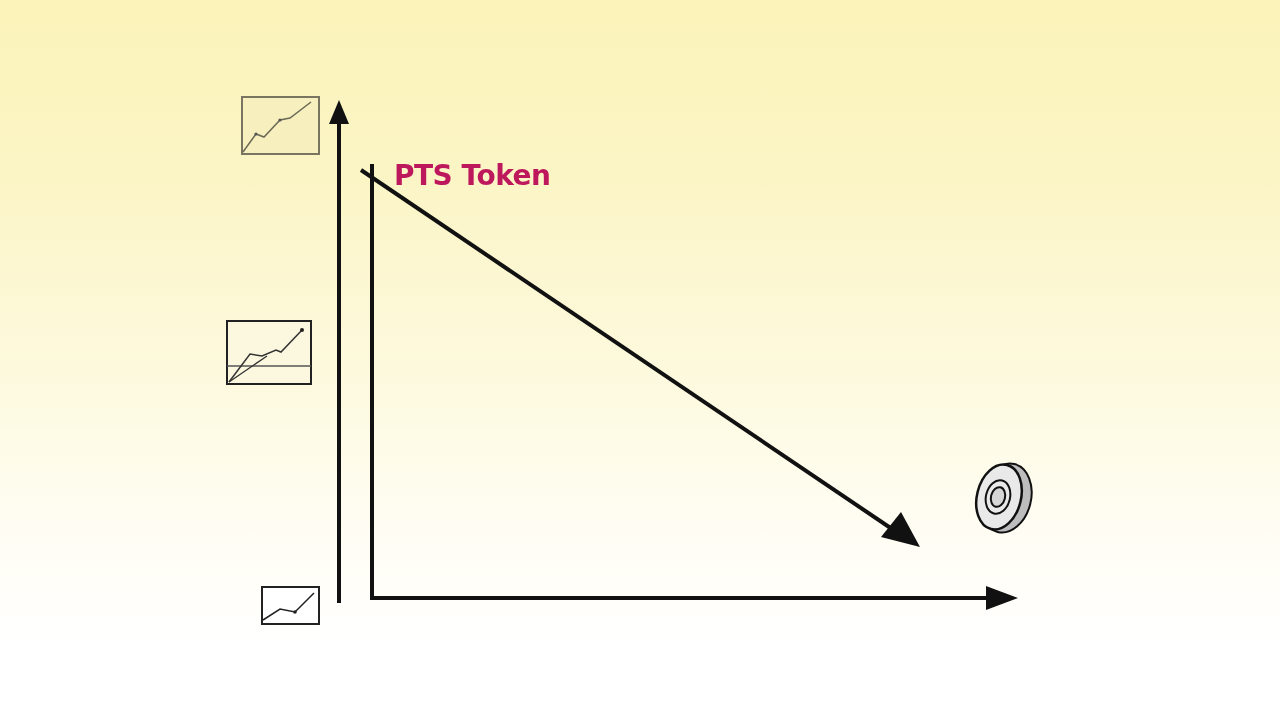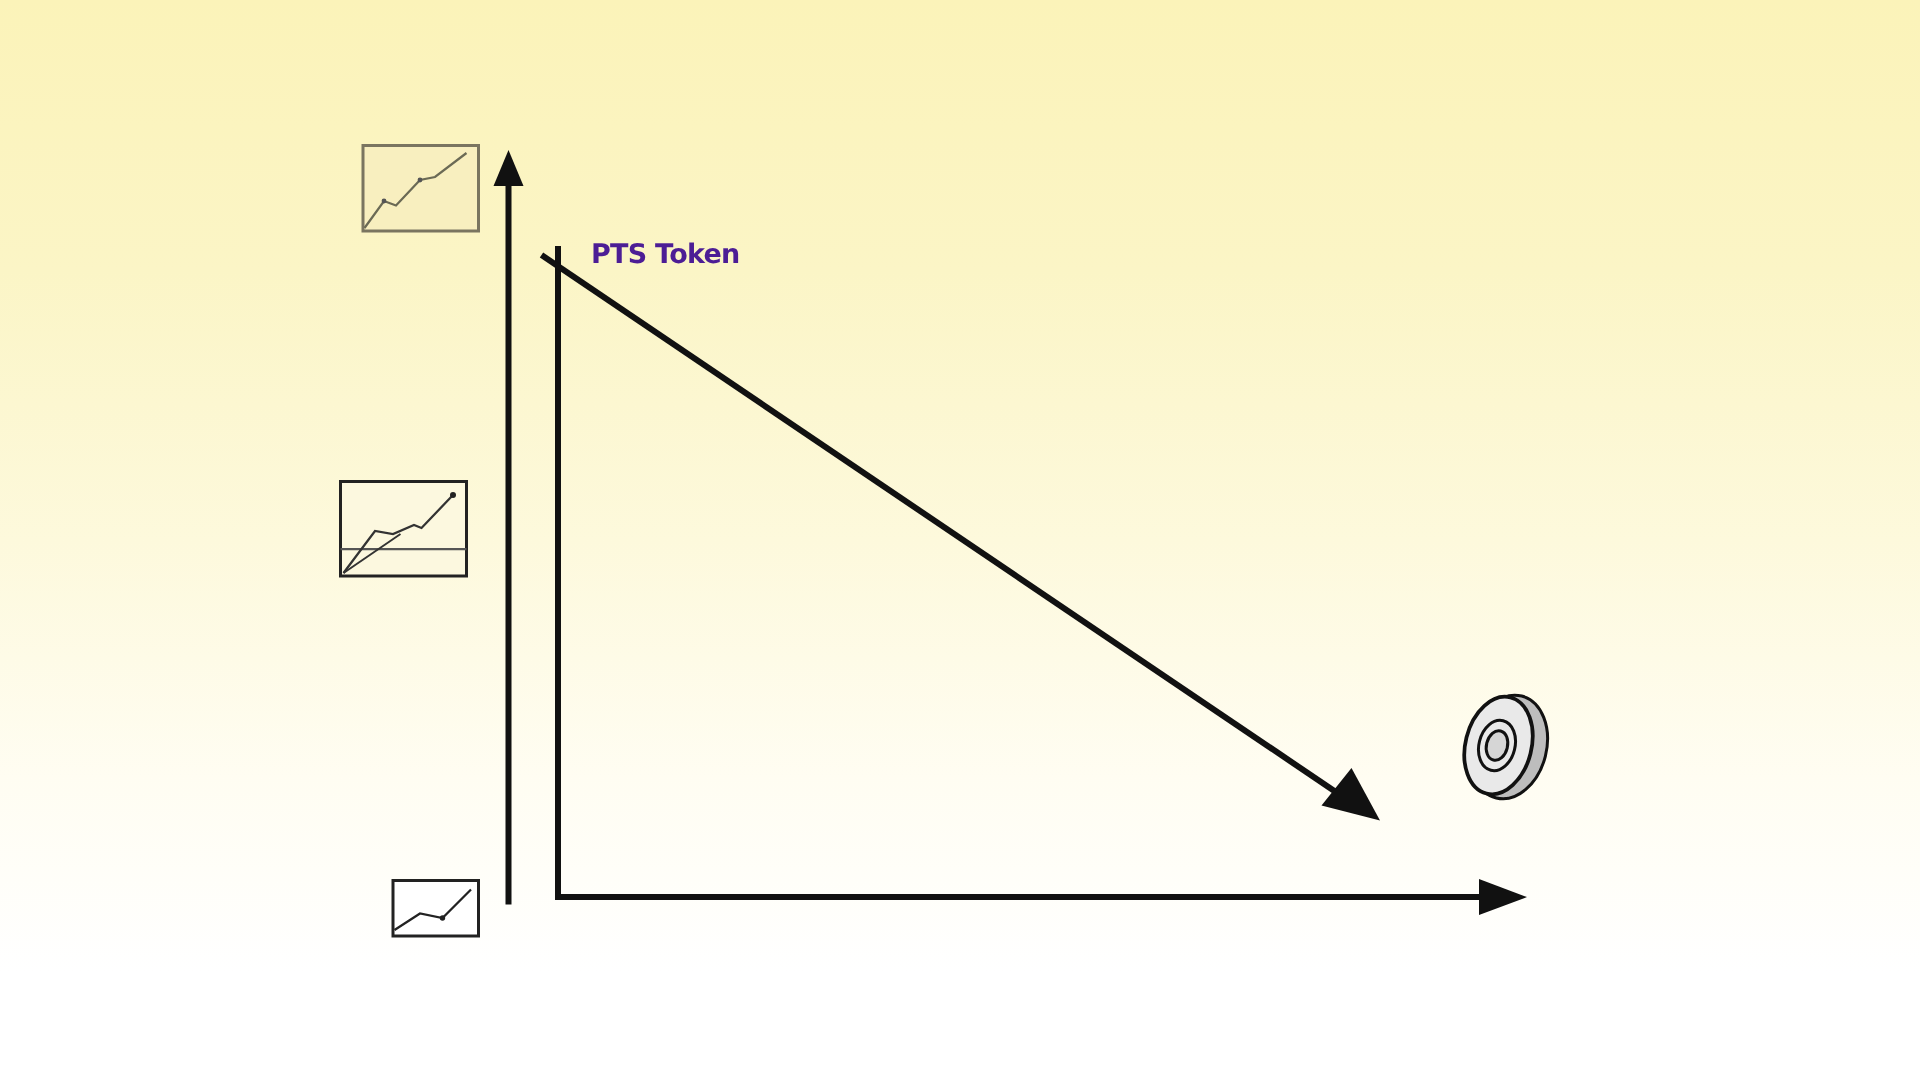--- a/index.html
+++ b/index.html
@@ -5,21 +5,21 @@
     html, body { margin: 0; padding: 0; }
     body {
       width: 1280px; height: 720px; overflow: hidden; position: relative;
       background: linear-gradient(to bottom, #fbf3b9 0%, #fbf5c6 25%, #fdf9dc 50%, #fffdf2 72%, #ffffff 90%, #ffffff 100%);
       font-family: "DejaVu Sans", sans-serif;
     }
     .layer { position: absolute; left: 0; top: 0; }
     .title {
       position: absolute; left: 394px; top: 159px;
       font-family: "DejaVu Sans", sans-serif; font-weight: bold;
-      font-size: 18px; color: #4c1d95; letter-spacing: -0.5px;
+      font-size: 28px; color: #be185d; letter-spacing: -0.5px;
     }
   </style>
 </head>
 <body>
 
 <svg class="layer" width="1280" height="720" viewBox="0 0 1280 720">
 
   <g>
     <line x1="339" y1="603" x2="339" y2="120" stroke="#111" stroke-width="4"></line>
     <polygon points="339,100 329,124 349,124" fill="#111"></polygon>

